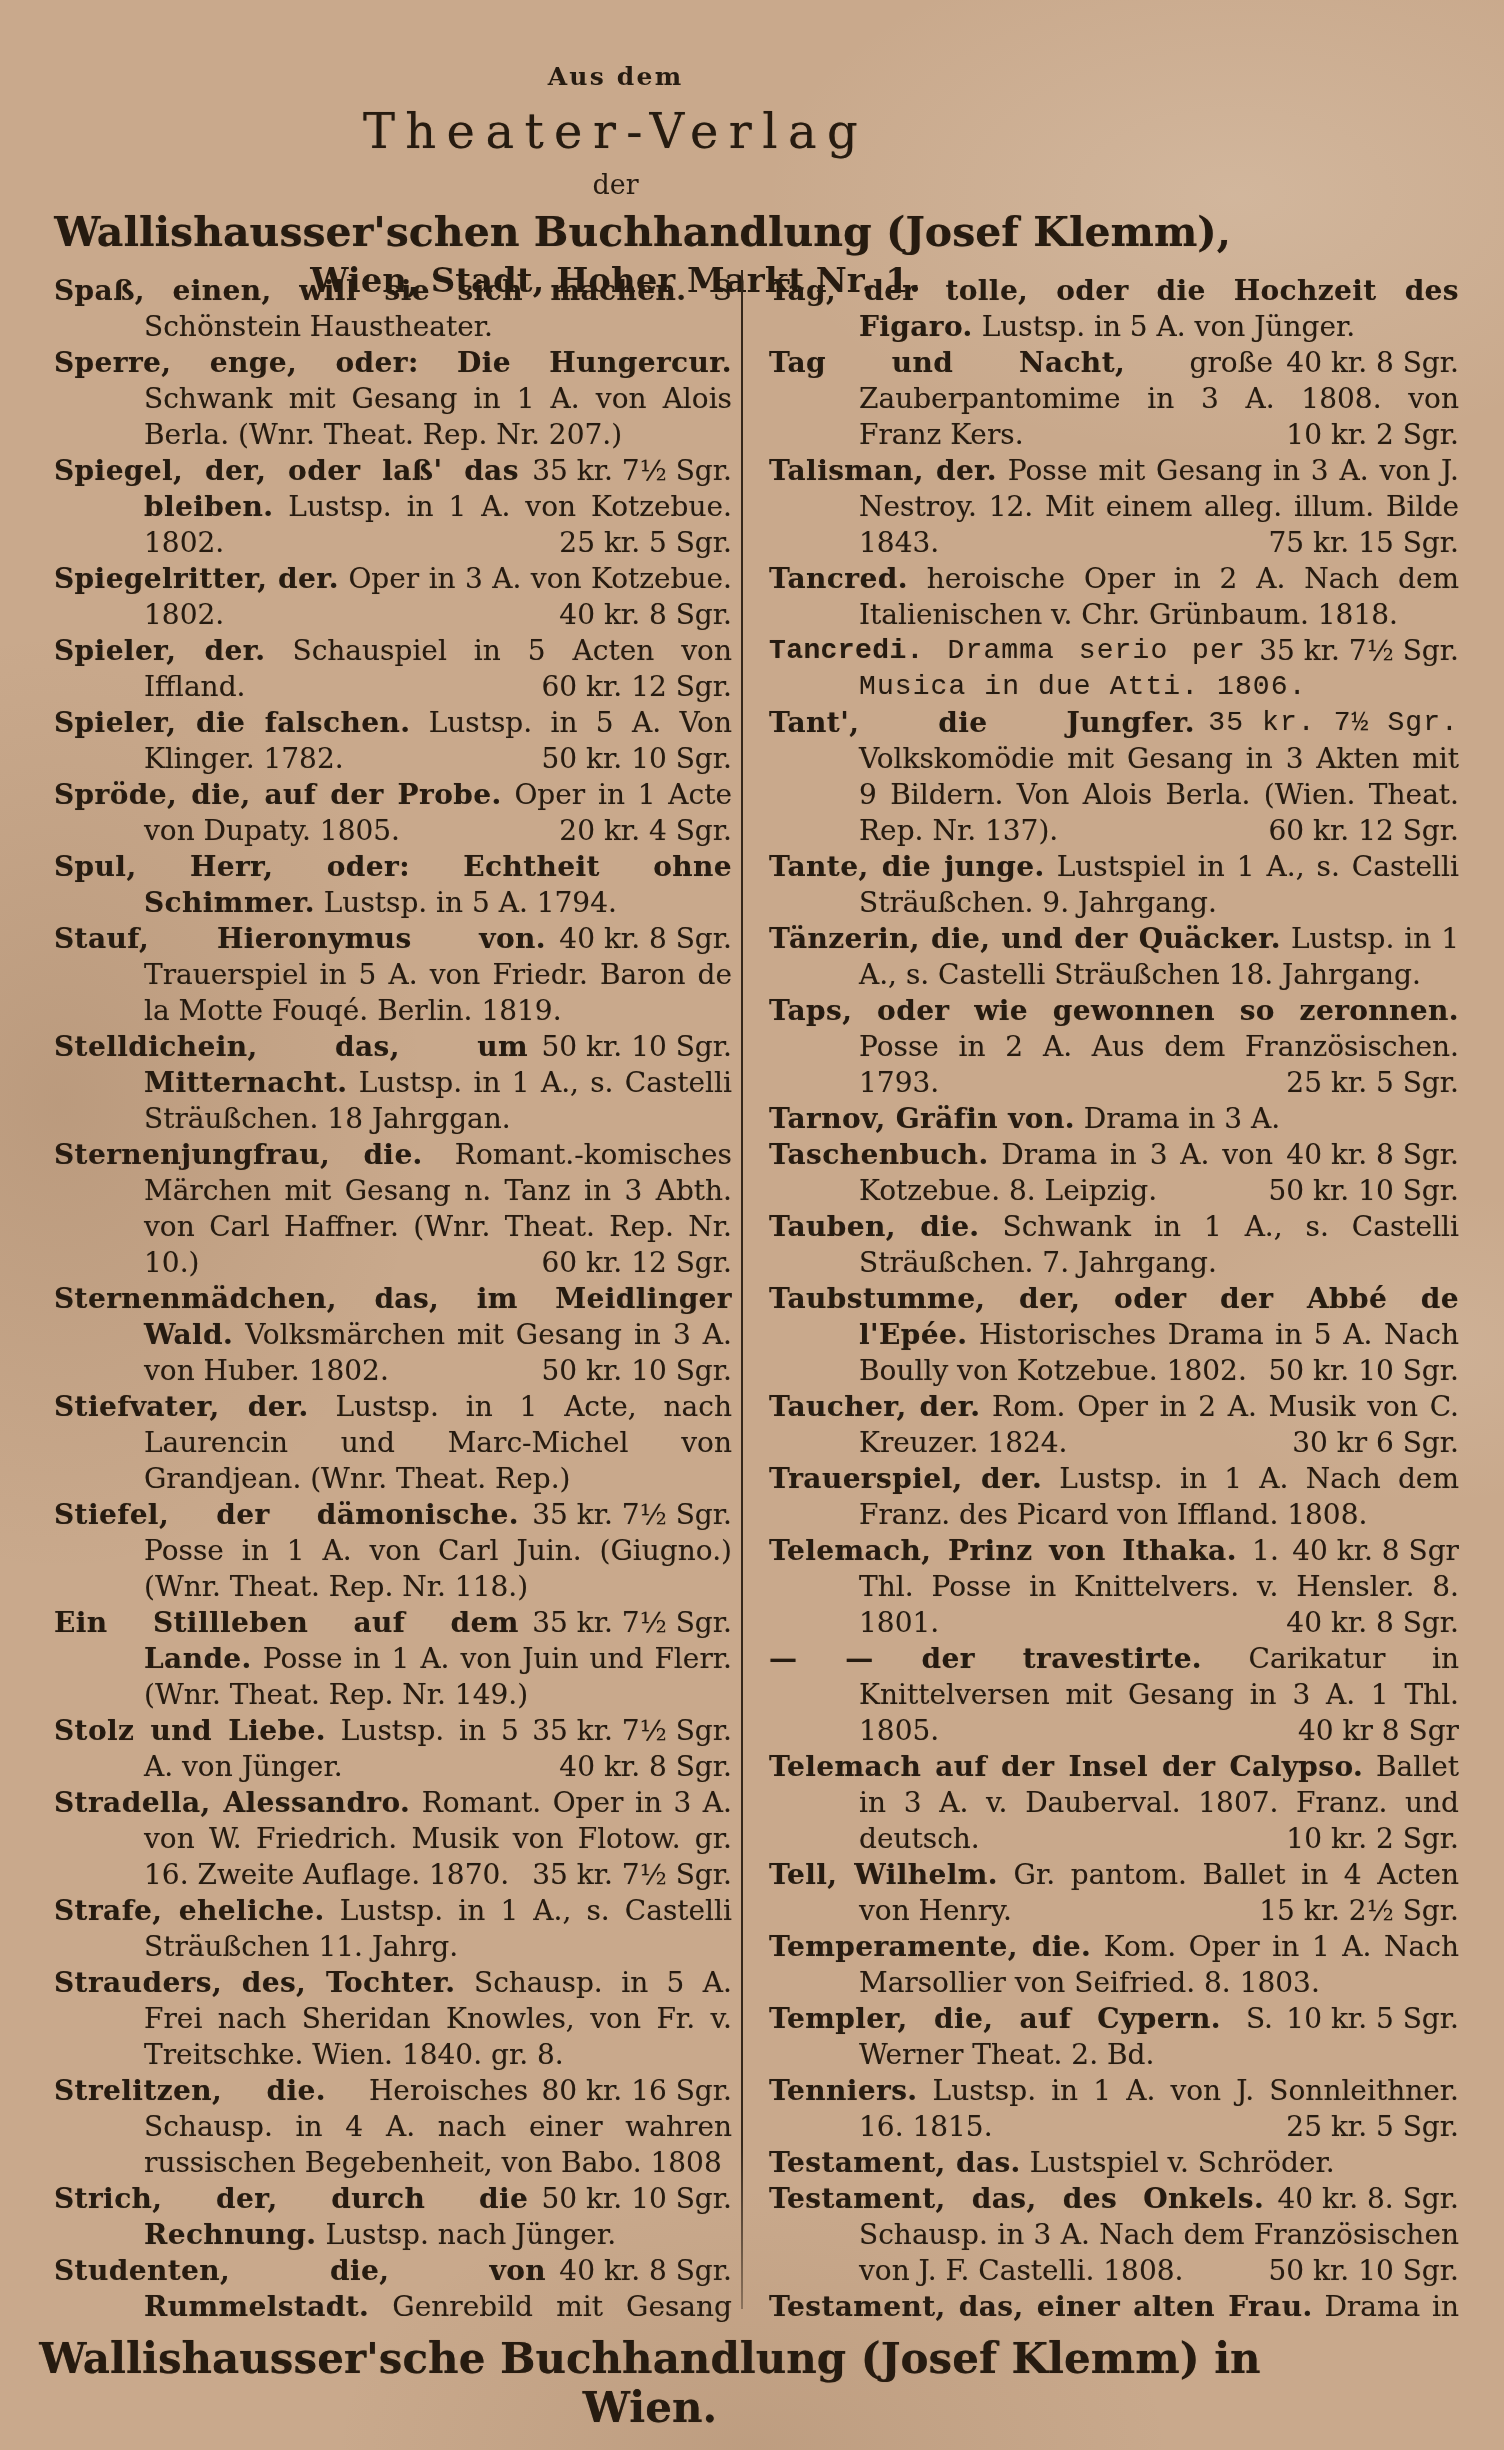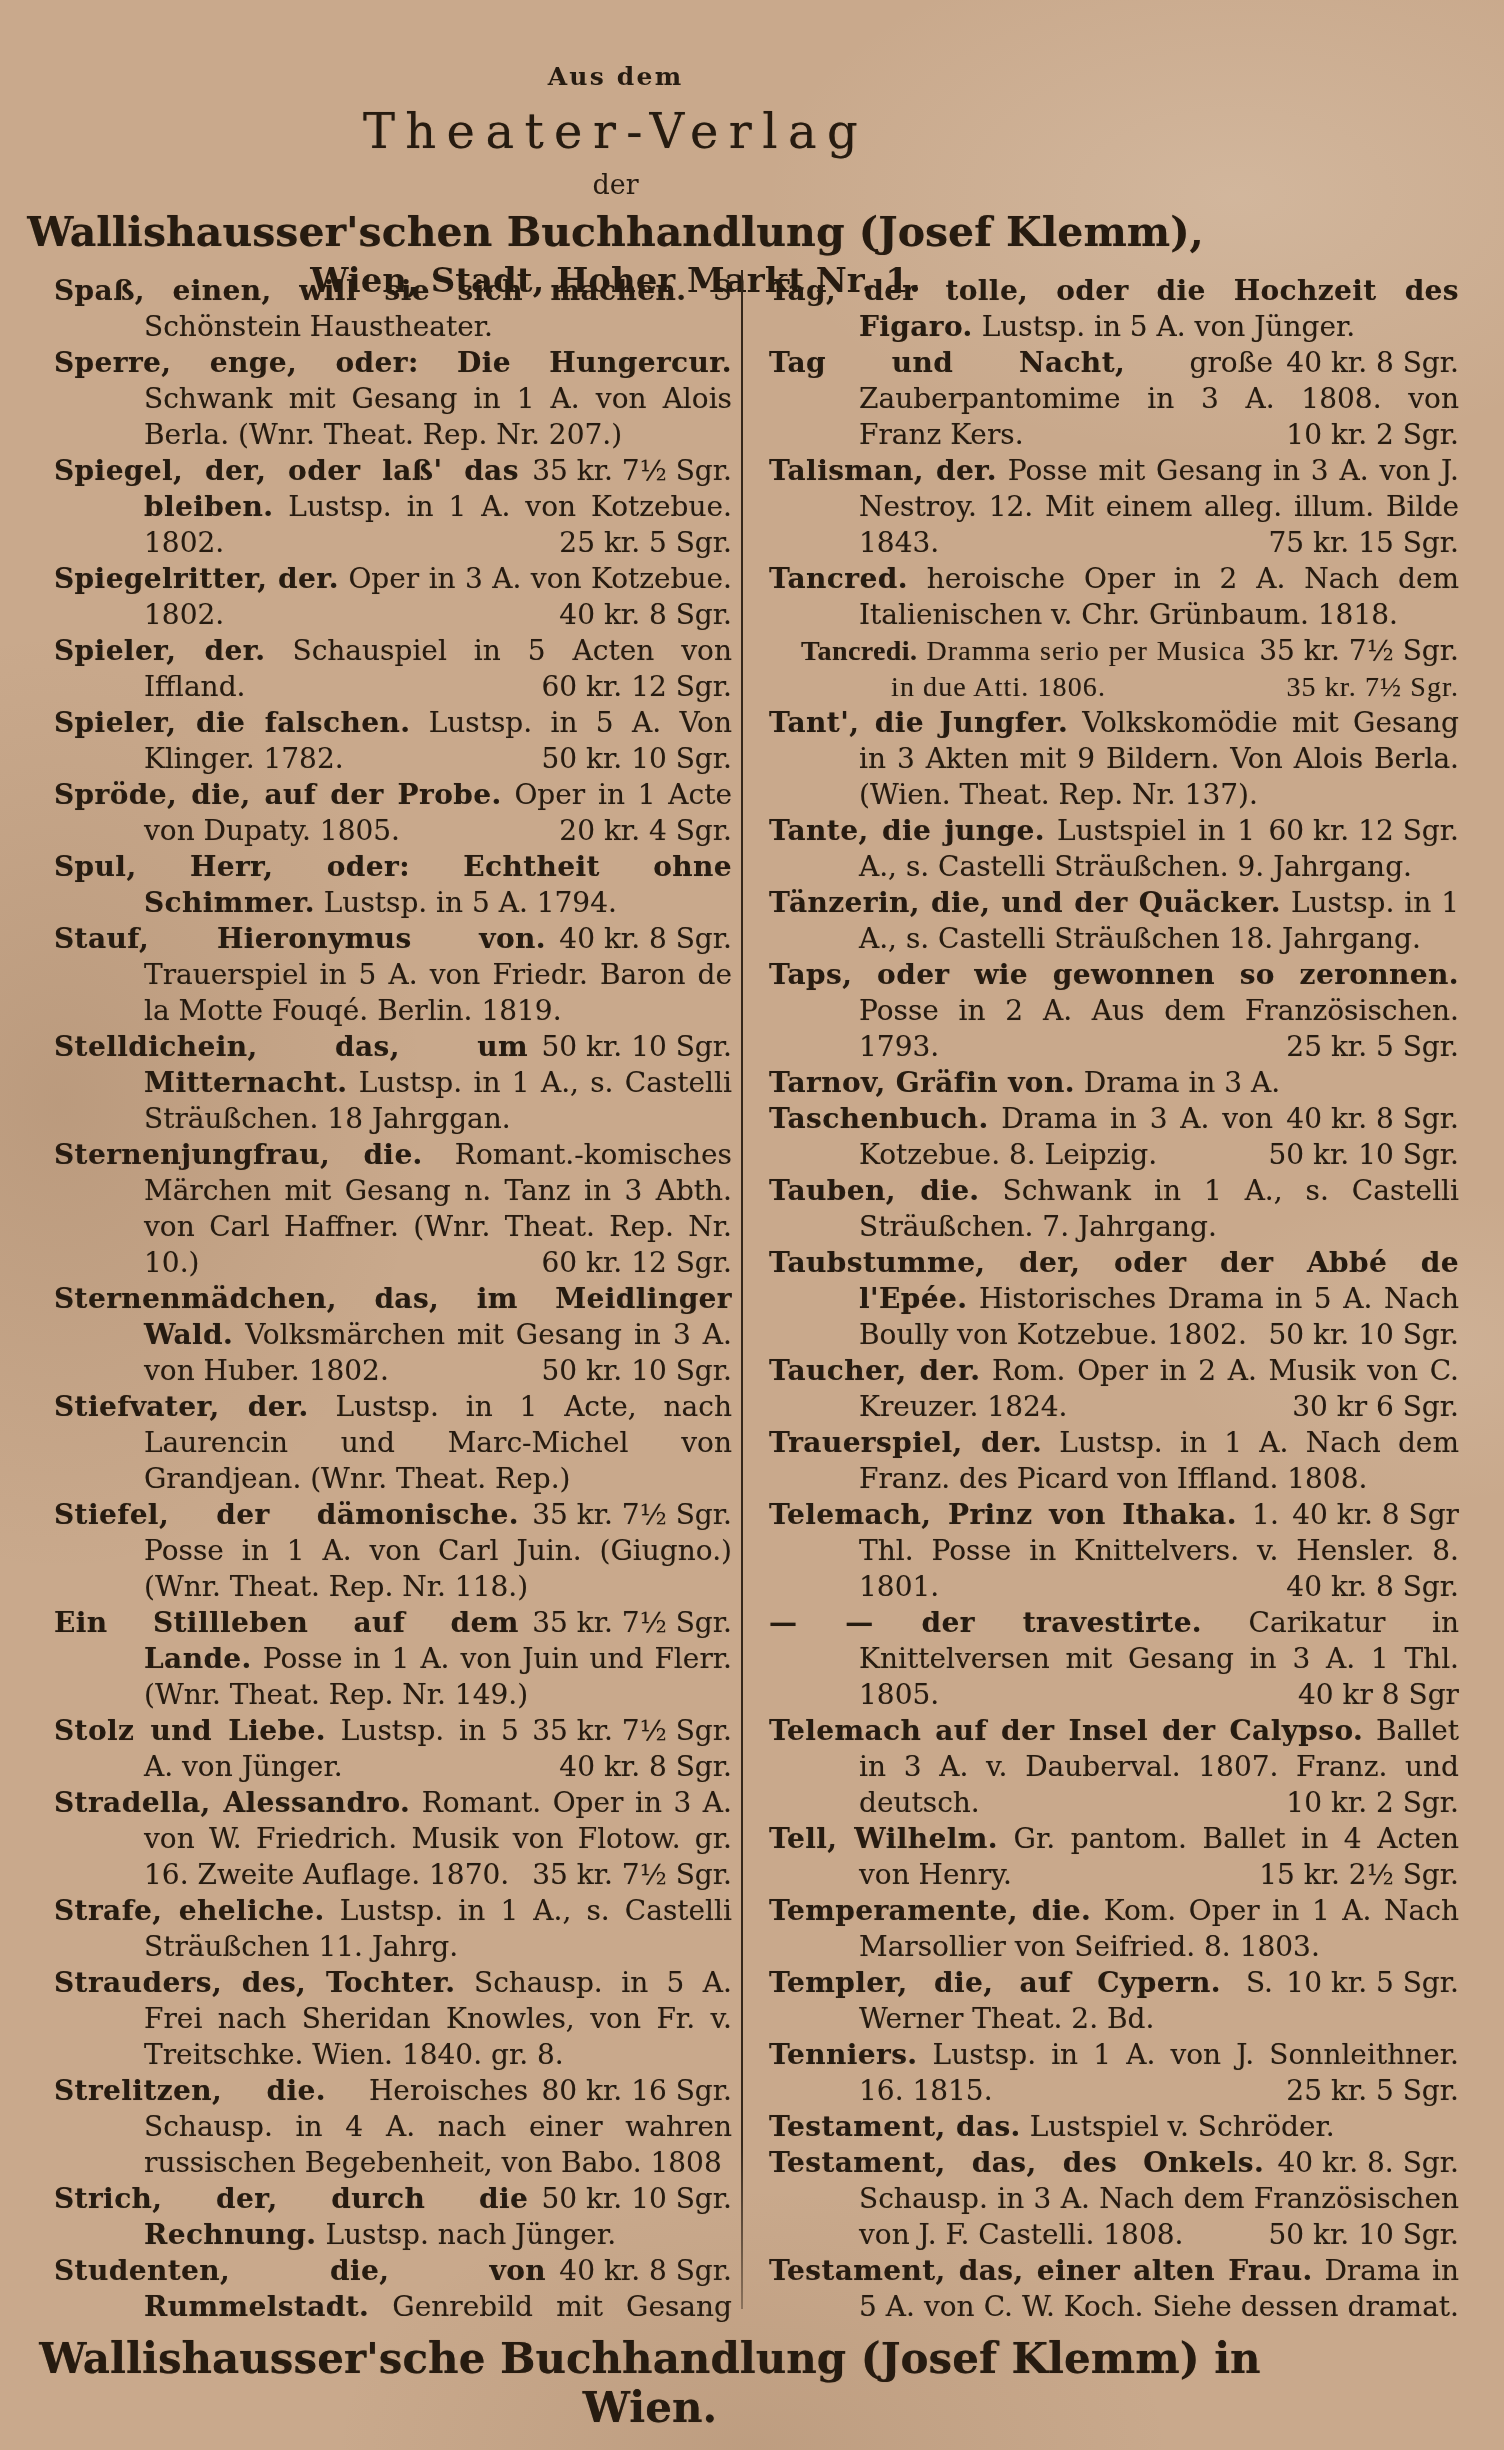--- a/index.html
+++ b/index.html
@@ -15,33 +15,33 @@
       radial-gradient(ellipse 597px 373px at 50% 100%, rgba(120,85,55,0.14), transparent 70%),
       radial-gradient(ellipse 373px 224px at 95% 55%, rgba(230,214,196,0.18), transparent 70%),
       var(--paper);
     color:var(--ink);
   }
   .hdr{position:absolute; top:62px; left:0; width:1231px; text-align:center; color:var(--ink);}
   .kicker{font-size:25px; font-weight:bold; letter-spacing:2.2px;}
   .title{font-size:48px; font-weight:normal; letter-spacing:10.4px; margin-top:12px;
          text-shadow:0 0 0.7px rgba(35,20,8,0.55);}
   .der{font-size:27px; font-weight:normal; margin-top:10.4px;}
-  .pub{font-size:41px; font-weight:bold; margin-top:7.5px; text-shadow:0 0 0.7px rgba(35,20,8,0.5);}
+  .pub{font-size:41px; font-weight:bold; margin-top:7.5px; text-shadow:0 0 0.7px rgba(35,20,8,0.5);text-align:right;}
   .addr{font-size:34px; font-weight:bold; margin-top:4.5px;}
   .divider{position:absolute; left:741px; top:270px; width:2.2px; height:2039px;
            background:linear-gradient(to bottom, var(--rule) 92%, rgba(51,38,26,0.4));}
   .col{position:absolute; top:273px; height:2052px; overflow:hidden;
        font-size:28px; line-height:36px; text-align:justify;
        text-shadow:0 0 0.7px rgba(40,25,10,0.35);}
   .col-left{left:54px;  width:678px;}
   .col-right{left:769px; width:690px;}
   .entry{margin:0; padding-left:90px; text-indent:-90px;}
   .etitle{font-weight:bold; letter-spacing:0.4px;}
   .price{float:right; padding-left:13.4px; text-indent:0;}
-  .antiqua{font-family:Liberation Serif, serif; letter-spacing:1.1px;margin-left:32px;}
+  .antiqua{font-family:Liberation Mono, monospace; letter-spacing:1.1px;}
   .ftr{position:absolute; top:2334px; left:0; width:1300px; text-align:center;
        font-size:42px; font-weight:bold; color:var(--ink);
        text-shadow:0 0 0.7px rgba(35,20,8,0.55);}
 </style>
 </head>
 <body>
 
 <div class="page">
   <header class="hdr">
     <div class="kicker">Aus dem</div>

